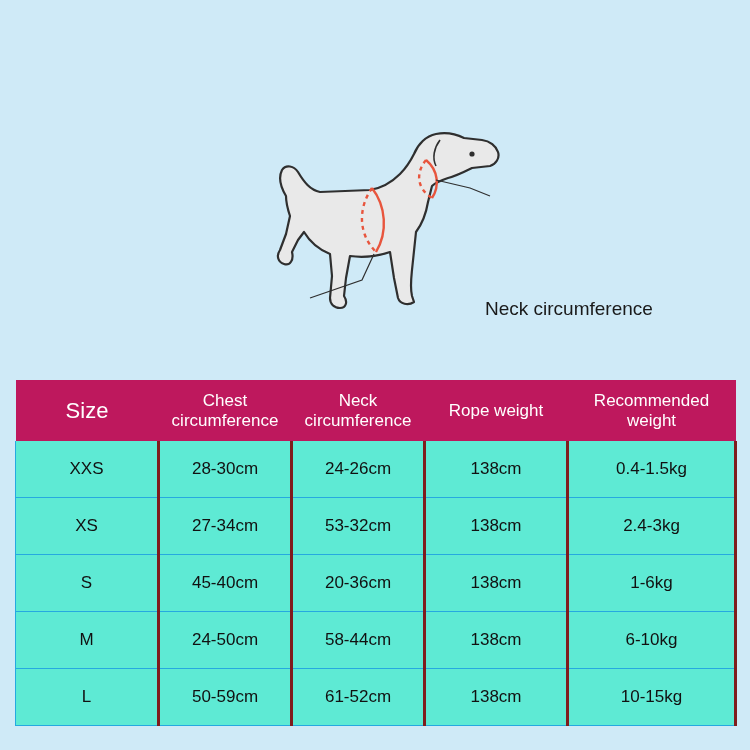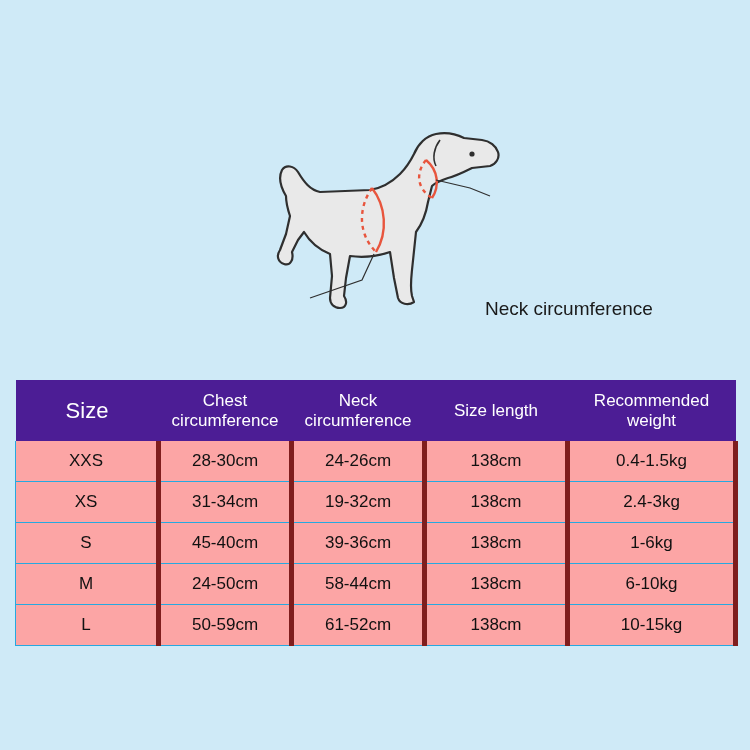--- a/index.html
+++ b/index.html
@@ -55,44 +55,44 @@
     left: 15px;
     top: 380px;
     width: 720px;
   }
   table.size-table {
     border-collapse: collapse;
     width: 720px;
     table-layout: fixed;
   }
   table.size-table th {
-    background: #4c1d95;
+    background: #be185d;
     color: #ffffff;
     font-weight: normal;
     font-size: 17px;
     height: 57px;
     line-height: 1.15;
     padding: 2px 4px;
     text-align: center;
     vertical-align: middle;
     border: none;
   }
   table.size-table th.size-head {
     font-size: 22px;
   }
   table.size-table td {
-    background: #fca5a5;
+    background: #5eead4;
     color: #111111;
     font-size: 17px;
     height: 40px;
     text-align: center;
     vertical-align: middle;
-    border-right: 5px solid #7f1d1d;
+    border-right: 3px solid #7f1d1d;
     border-bottom: 1px solid #26a9e0;
-    padding: 0 4px;
+    padding: 8px 4px;
   }
   table.size-table td:first-child {
     border-left: 1px solid #26a9e0;
   }
   table.size-table tbody tr:last-child td {
     border-bottom: 1px solid #26a9e0;
   }
   .col-size   { width: 143px; }
   .col-chest  { width: 133px; }
   .col-neck   { width: 133px; }
@@ -174,43 +174,43 @@
         <col class="col-chest">
         <col class="col-neck">
         <col class="col-rope">
         <col class="col-weight">
       </colgroup>
       <thead>
         <tr>
           <th class="size-head">Size</th>
           <th>Chest circumference</th>
           <th>Neck circumference</th>
-          <th>Size length</th>
+          <th>Rope weight</th>
           <th>Recommended weight</th>
         </tr>
       </thead>
       <tbody>
         <tr>
           <td>XXS</td>
           <td>28-30cm</td>
           <td>24-26cm</td>
           <td>138cm</td>
           <td>0.4-1.5kg</td>
         </tr>
         <tr>
           <td>XS</td>
-          <td>31-34cm</td>
-          <td>19-32cm</td>
+          <td>27-34cm</td>
+          <td>53-32cm</td>
           <td>138cm</td>
           <td>2.4-3kg</td>
         </tr>
         <tr>
           <td>S</td>
           <td>45-40cm</td>
-          <td>39-36cm</td>
+          <td>20-36cm</td>
           <td>138cm</td>
           <td>1-6kg</td>
         </tr>
         <tr>
           <td>M</td>
           <td>24-50cm</td>
           <td>58-44cm</td>
           <td>138cm</td>
           <td>6-10kg</td>
         </tr>

